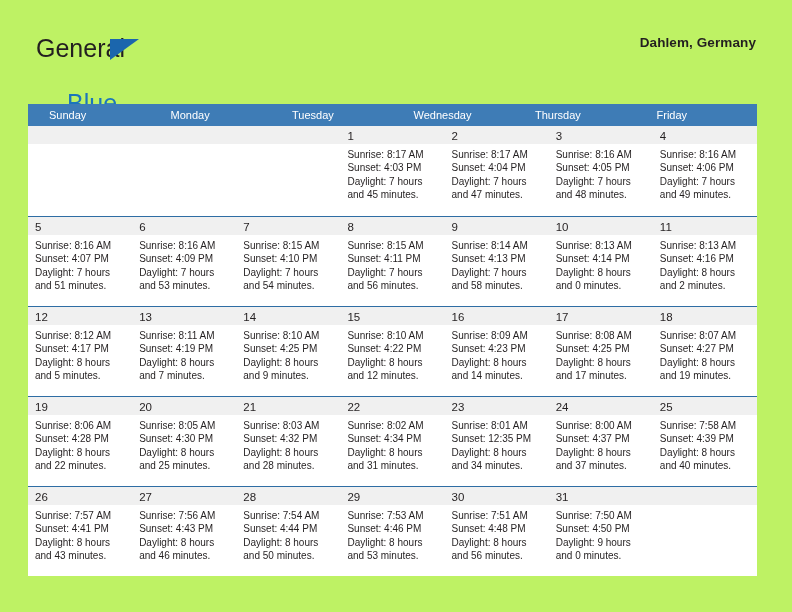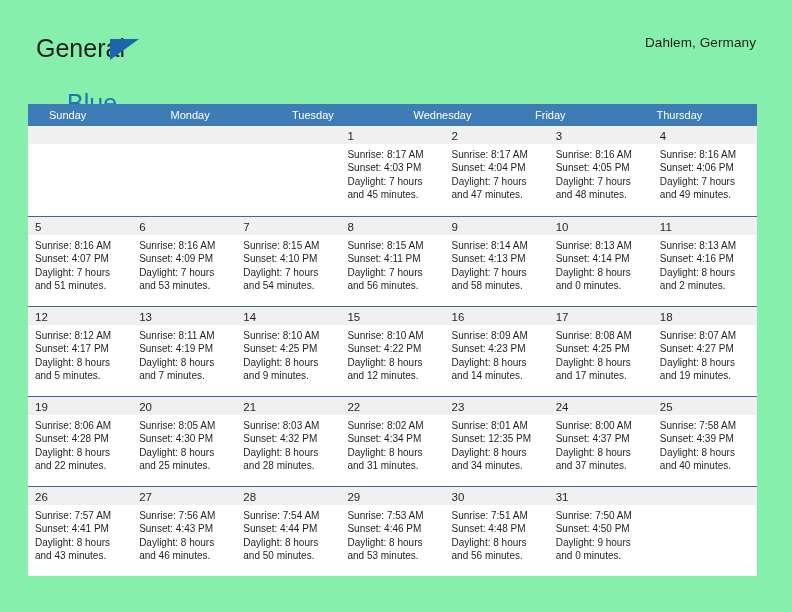--- a/index.html
+++ b/index.html
@@ -6,21 +6,21 @@
   html, body {
     width: 792px;
     height: 612px;
     background: #ffffff;
     font-family: "Liberation Sans", sans-serif;
   }
   .page {
     position: relative;
     width: 792px;
     height: 612px;
-    background: #86efac;
+    background: #bef264;
   }
 
   
   .top-bar {
     position: absolute;
     left: 28px;
     top: 28px;
     right: 36px;
     height: 70px;
   }
@@ -71,20 +71,21 @@
     font-weight: normal;
     line-height: 34px;
     letter-spacing: 0.2px;
   }
   .cal-subtitle {
     font-size: 13.5px;
     color: #231f20;
     line-height: 20px;
     margin-top: 5px;
     letter-spacing: 0.1px;
+    font-weight: bold;
   }
 
   
   .calendar {
     position: absolute;
     left: 28px;
     top: 104px;
     width: 729px;
   }
   .weekday-row {
@@ -154,22 +155,22 @@
     </div>
 
   </div>
 
   <div class="calendar">
     <div class="weekday-row" id="weekday-row">
         <div class="weekday">Sunday</div>
         <div class="weekday">Monday</div>
         <div class="weekday">Tuesday</div>
         <div class="weekday">Wednesday</div>
+        <div class="weekday">Thursday</div>
         <div class="weekday">Friday</div>
-        <div class="weekday">Thursday</div>
       </div>
     <div id="weeks-container">
         <div class="week first">
           <div class="day empty">
             <div class="day-num-band"></div>
           </div>
           <div class="day empty">
             <div class="day-num-band"></div>
           </div>
           <div class="day empty">

